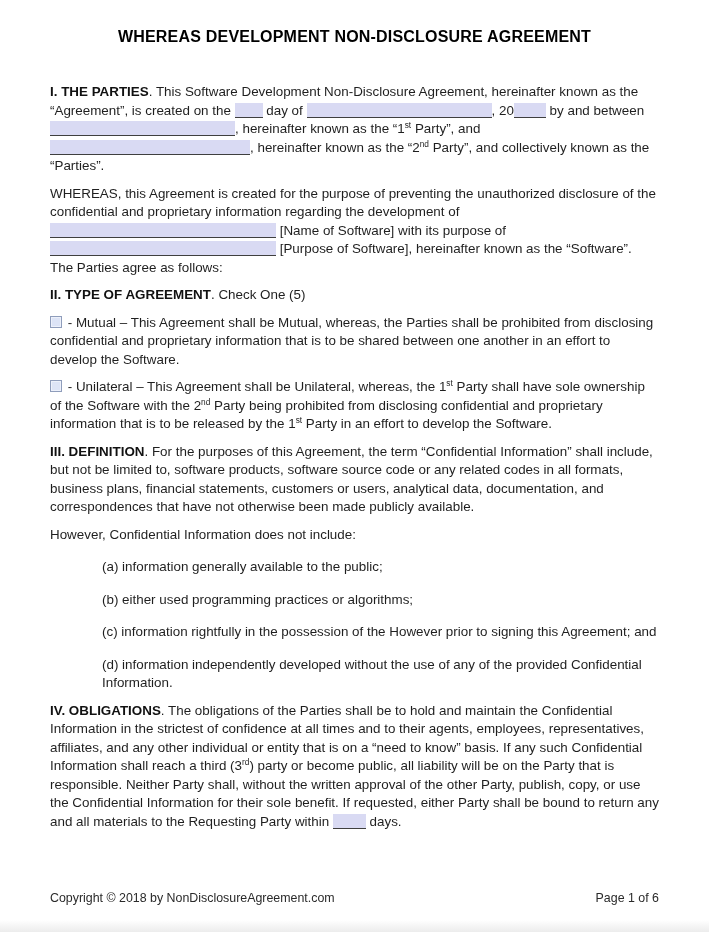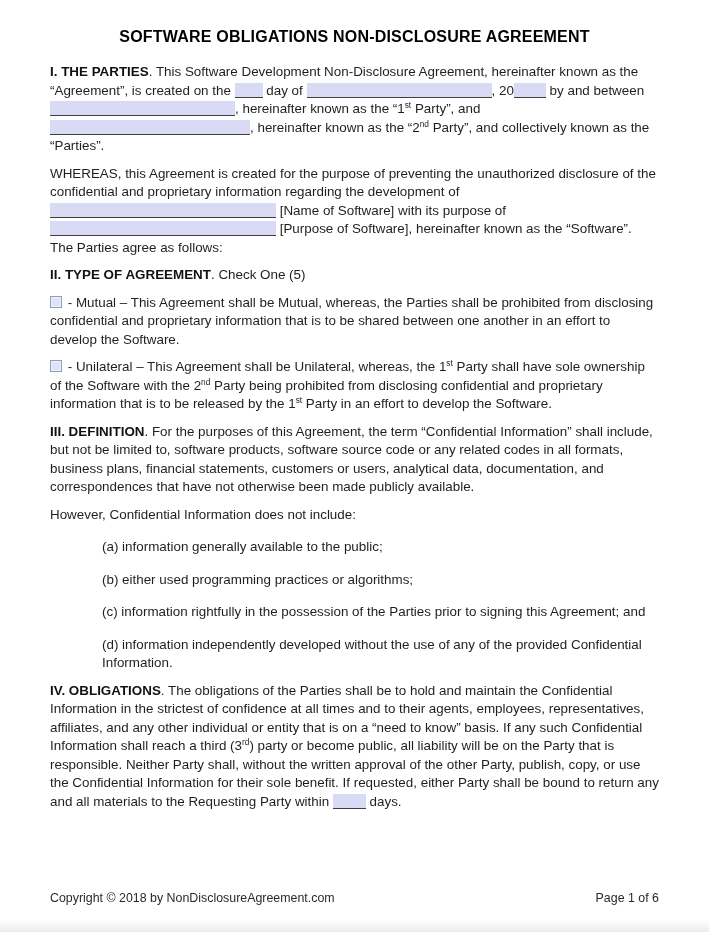--- a/index.html
+++ b/index.html
@@ -23,21 +23,21 @@
   .title {
     margin: 27px 0 0 0;
     font-size: 16px;
     line-height: 20px;
     font-weight: bold;
     color: #000;
     text-align: center;
     letter-spacing: 0.2px;
   }
   p { margin: 9px 0 0 0; }
-  p.first { margin-top: 16px; }
+  p.first { margin-top: 36px; }
   p.listitem { margin: 14px 0 0 52px; }
   b { font-weight: bold; color: #111; }
   sup { font-size: 0.62em; line-height: 0; vertical-align: super; }
   .field {
     display: inline-block;
     background: #d9daf3;
     border-bottom: 1.5px solid #3f3f3f;
     height: 14px;
     vertical-align: -3px;
   }
@@ -71,39 +71,39 @@
     height: 12px;
     background: linear-gradient(#ffffff, #ececec);
     pointer-events: none;
   }
 </style>
 </head>
 <body>
 
 <div class="page">
 
-  <h1 class="title">SOFTWARE OBLIGATIONS NON-DISCLOSURE AGREEMENT</h1>
+  <h1 class="title">WHEREAS DEVELOPMENT NON-DISCLOSURE AGREEMENT</h1>
 
   <p class="first"><b>I. THE PARTIES</b><span>. This Software Development Non-Disclosure Agreement, hereinafter known as the “Agreement”, is created on the </span><span class="field w28"></span><span> day of </span><span class="field w185"></span><span>, 20</span><span class="field w32"></span><span> by and between </span><span class="field w185"></span><span>, hereinafter known as the “1</span><sup>st</sup><span> Party”, and </span><span class="field w200"></span><span>, hereinafter known as the “2</span><sup>nd</sup><span> Party”, and collectively known as the “Parties”.</span></p>
 
   <p><span>WHEREAS, this Agreement is created for the purpose of preventing the unauthorized disclosure of the confidential and proprietary information regarding the development of</span><br><span class="field w226"></span><span> [Name of Software] with its purpose of</span><br><span class="field w226"></span><span> [Purpose of Software], hereinafter known as the “Software”.</span><br><span>The Parties agree as follows:</span></p>
 
   <p><b>II. TYPE OF AGREEMENT</b><span>. Check One (5)</span></p>
 
   <p><span class="checkbox"></span><span> - Mutual –  This Agreement shall be Mutual, whereas, the Parties shall be prohibited from disclosing confidential and proprietary information that is to be shared between one another in an effort to develop the Software.</span></p>
 
   <p><span class="checkbox"></span><span> - Unilateral – This Agreement shall be Unilateral, whereas, the 1</span><sup>st</sup><span> Party shall have sole ownership of the Software with the 2</span><sup>nd</sup><span> Party being prohibited from disclosing confidential and proprietary information that is to be released by the 1</span><sup>st</sup><span> Party in an effort to develop the Software.</span></p>
 
   <p><b>III. DEFINITION</b><span>. For the purposes of this Agreement, the term “Confidential Information” shall include, but not be limited to, software products, software source code or any related codes in all formats, business plans, financial statements, customers or users, analytical data, documentation, and correspondences that have not otherwise been made publicly available.</span></p>
 
   <p>However, Confidential Information does not include:</p>
 
   <p class="listitem">(a) information generally available to the public;</p>
   <p class="listitem">(b) either used programming practices or algorithms;</p>
-  <p class="listitem">(c) information rightfully in the possession of the Parties prior to signing this Agreement; and</p>
+  <p class="listitem">(c) information rightfully in the possession of the However prior to signing this Agreement; and</p>
   <p class="listitem">(d) information independently developed without the use of any of the provided Confidential Information.</p>
 
   <p><b>IV. OBLIGATIONS</b><span>. The obligations of the Parties shall be to hold and maintain the Confidential Information in the strictest of confidence at all times and to their agents, employees, representatives, affiliates, and any other individual or entity that is on a “need to know” basis. If any such Confidential Information shall reach a third (3</span><sup>rd</sup><span>) party or become public, all liability will be on the Party that is responsible. Neither Party shall, without the written approval of the other Party, publish, copy, or use the Confidential Information for their sole benefit. If requested, either Party shall be bound to return any and all materials to the Requesting Party within </span><span class="field w33"></span><span> days.</span></p>
 
   <div class="footer">
     <span>Copyright © 2018 by NonDisclosureAgreement.com</span>
     <span>Page 1 of 6</span>
   </div>
 
 </div>

